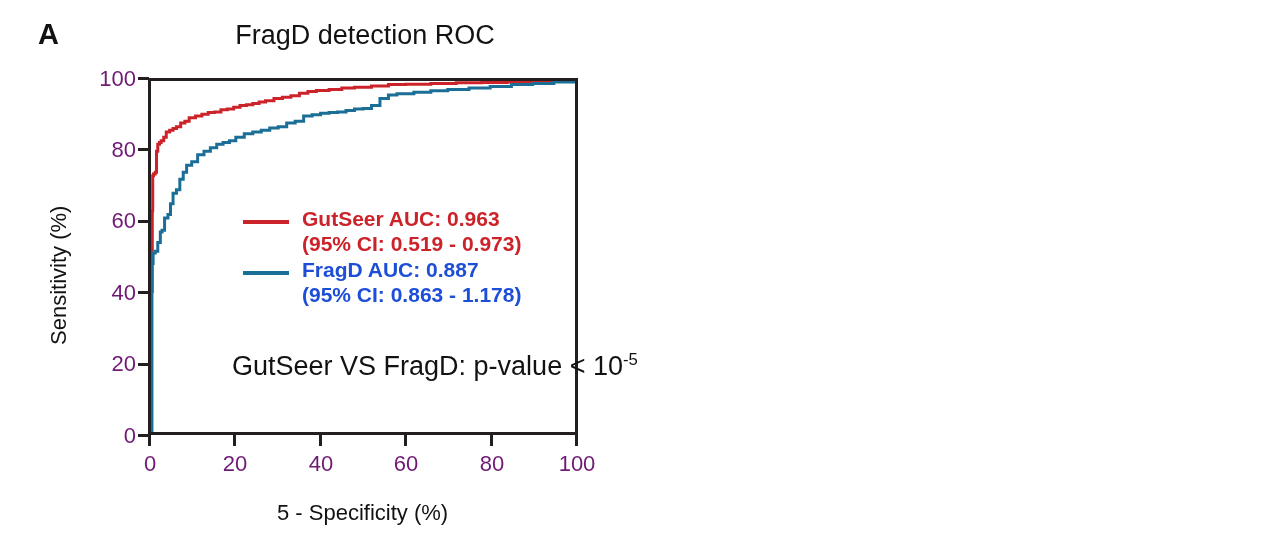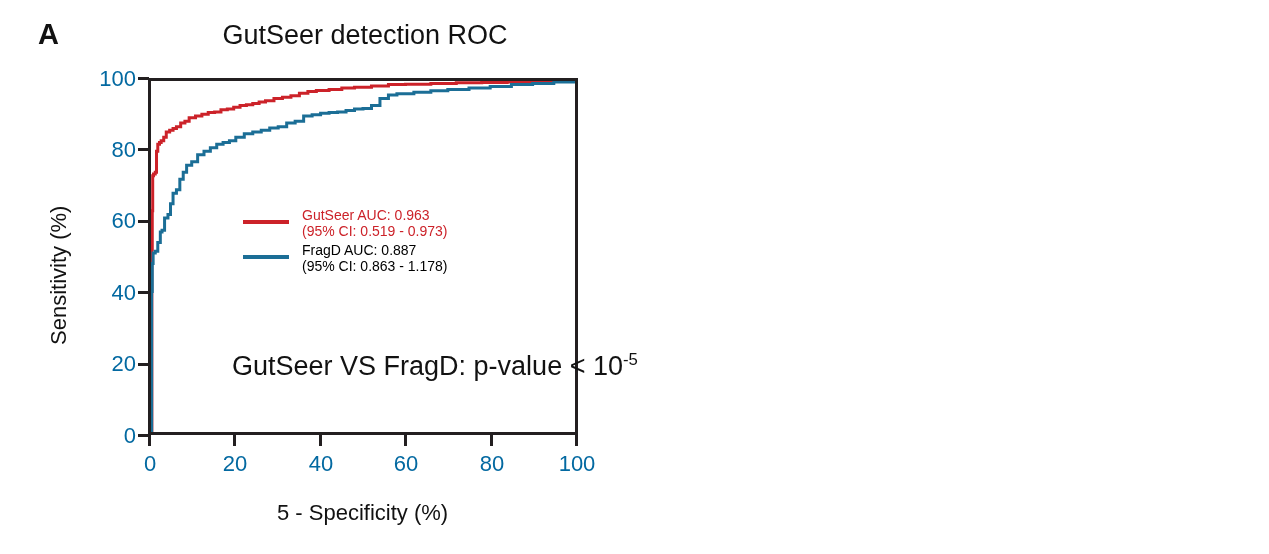--- a/index.html
+++ b/index.html
@@ -52,21 +52,21 @@
     box-sizing: border-box;
     background: #ffffff;
   }
   .tick {
     position: absolute;
     background: #231f20;
   }
   .tick-label {
     position: absolute;
     font-size: 22px;
-    color: #0369a1;
+    color: #701a75;
     white-space: nowrap;
   }
   .axis-title {
     position: absolute;
     font-size: 22px;
     color: #121212;
     white-space: nowrap;
   }
 
   
@@ -98,44 +98,44 @@
     margin-bottom: 2px;
   }
   .legend-line {
     width: 46px;
     height: 4px;
     margin-top: 13px;
     margin-right: 13px;
     flex: none;
   }
   .legend-texts { line-height: 1.17; }
-  .legend-texts div { font-size: 14px; white-space: nowrap; }
+  .legend-texts div { font-size: 21px; white-space: nowrap; font-weight: bold; }
   .legend-gutseer .legend-line { background: #cc2229; }
   .legend-gutseer .legend-texts div { color: #cc2229; }
   .legend-fragd .legend-line { background: #1b6e96; }
-  .legend-fragd .legend-texts div { color: #000000; }
+  .legend-fragd .legend-texts div { color: #1d4ed8; }
 
   #pvalue-note {
     position: absolute;
     left: 232px;
     top: 350px;
     font-size: 27px;
     color: #121212;
     white-space: nowrap;
   }
   #pvalue-note sup { font-size: 0.62em; }
 </style>
 </head>
 <body>
 
 <div class="figure">
 
   <div class="panel" id="panel-a">
     <div class="panel-letter" id="panel-a-letter">A</div>
-    <div class="chart-title">GutSeer detection ROC</div>
+    <div class="chart-title">FragD detection ROC</div>
 
     <div class="tick-label a-ytick-label" style="left:76px; top:66px;">100</div>
     <div class="tick-label a-ytick-label" style="left:76px; top:137px;">80</div>
     <div class="tick-label a-ytick-label" style="left:76px; top:208px;">60</div>
     <div class="tick-label a-ytick-label" style="left:76px; top:280px;">40</div>
     <div class="tick-label a-ytick-label" style="left:76px; top:351px;">20</div>
     <div class="tick-label a-ytick-label" style="left:76px; top:423px;">0</div>
 
     <div class="tick" style="left:138px; top:77px; width:11px; height:3px;"></div>
     <div class="tick" style="left:138px; top:148px; width:11px; height:3px;"></div>

